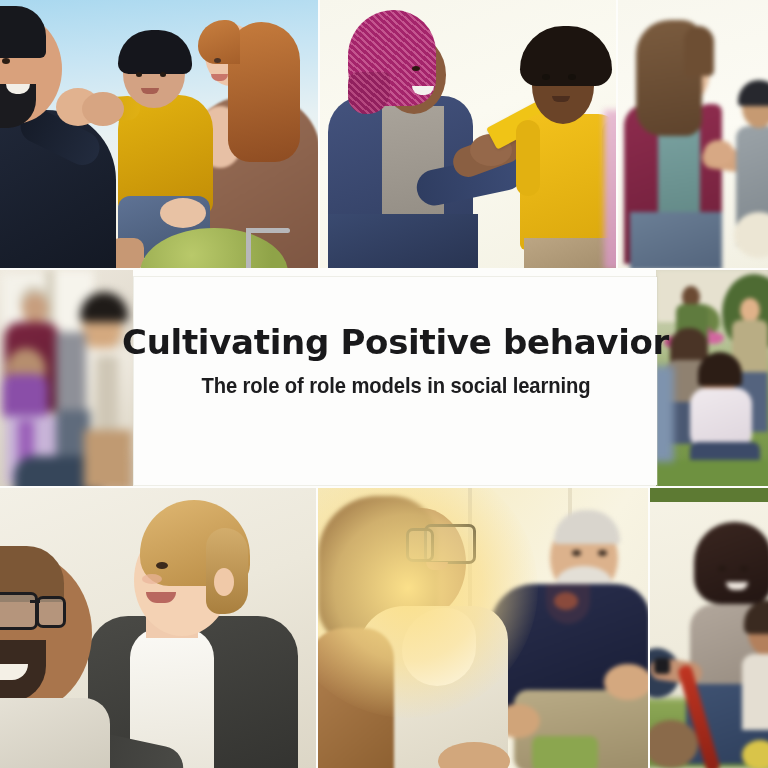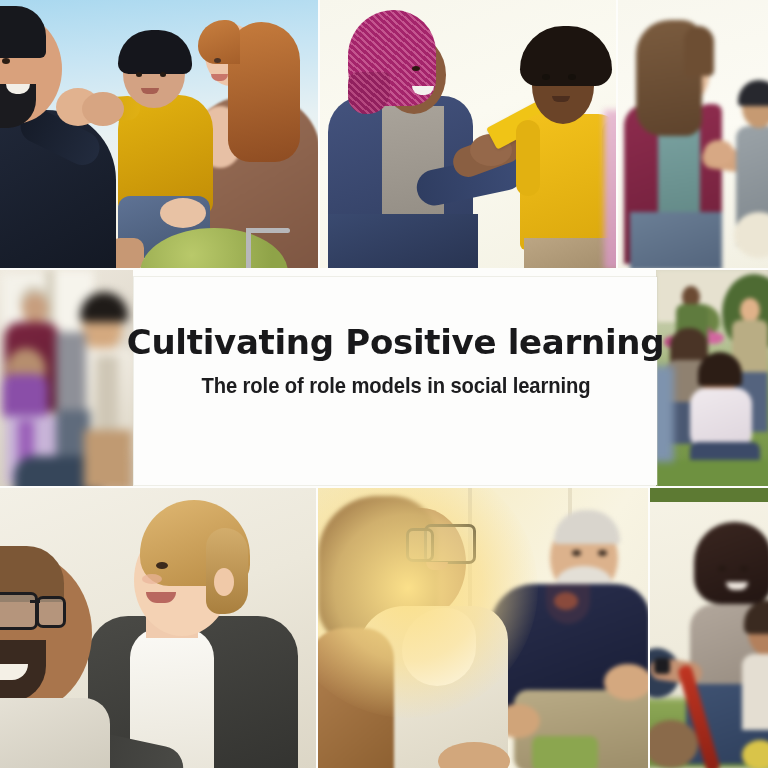--- a/index.html
+++ b/index.html
@@ -394,17 +394,17 @@
       <div class="sh" style="left:4px;top:170px;width:16px;height:16px;background:#1c1c20;border-radius:4px;"></div>
 
       <div class="sh" style="left:42px;top:176px;width:14px;height:110px;background:linear-gradient(180deg,#c03522,#8d2114);border-radius:6px;transform:rotate(-16deg);"></div>
 
       <div class="sh ell" style="left:92px;top:252px;width:36px;height:30px;background:#d9c449;"></div>
       <div class="sh ell" style="left:-6px;top:232px;width:54px;height:48px;background:#8a6a4a;"></div>
     </div>
   </div>
 
   <div id="title-card">
-    <div id="headline">Cultivating Positive learning</div>
+    <div id="headline">Cultivating Positive behavior</div>
     <div id="subhead">The role of role models in social learning</div>
   </div>
 
 </div>
 
 </body></html>

